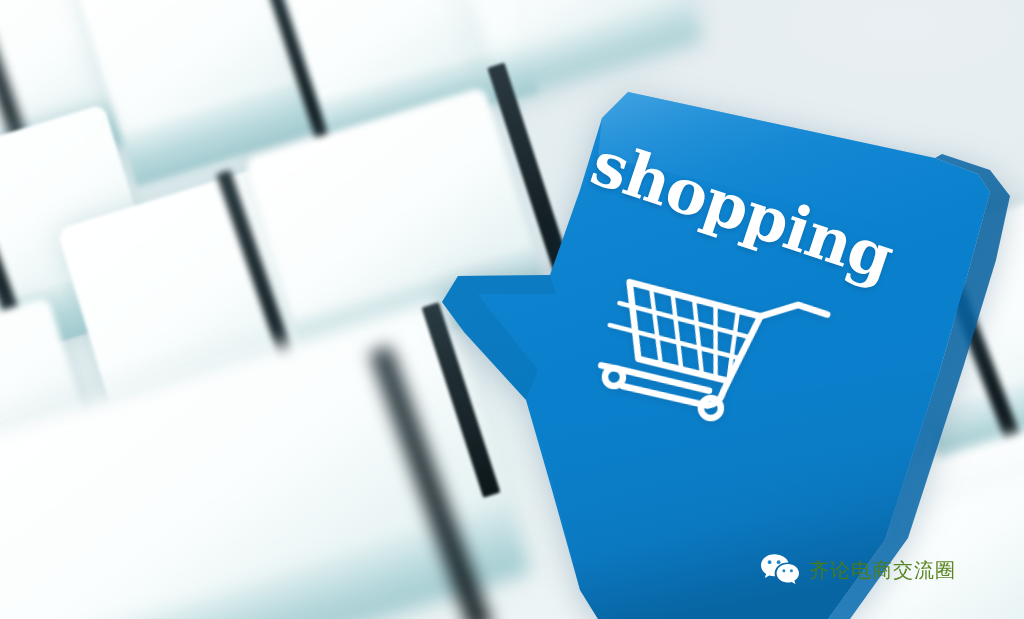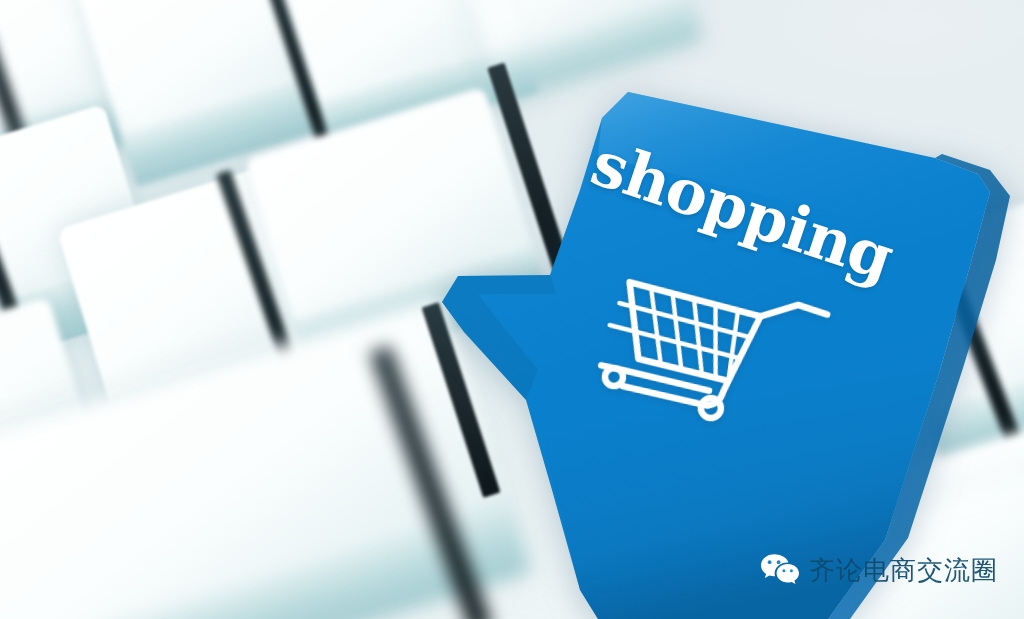--- a/index.html
+++ b/index.html
@@ -89,22 +89,22 @@
   #watermark{
     position:absolute;
     left:760px;top:548px;
     display:flex;align-items:center;gap:9px;
     height:44px;
     user-select:none;
   }
   #watermark .wechat{width:40px;height:34px;flex:0 0 auto;}
   #watermark .wm-text{
     font-family:"DejaVu Sans","Liberation Sans",sans-serif;
-    font-size:26px;
-    color:#0c4a6e;
+    font-size:20px;
+    color:#4d7c0f;
     letter-spacing:1px;
     white-space:nowrap;
     opacity:.92;
   }
 
   .nosel{user-select:none;}
 </style>
 </head>
 <body>
 

